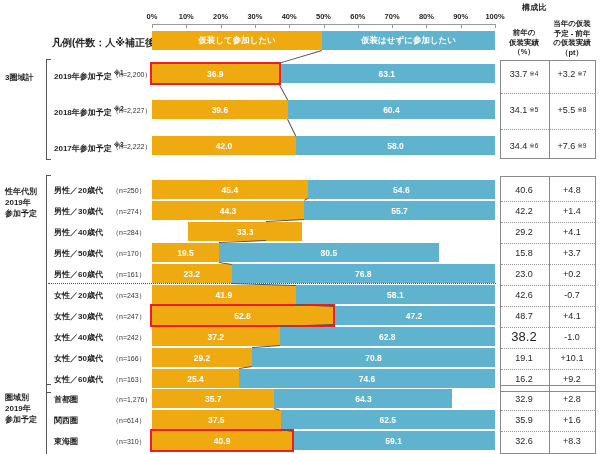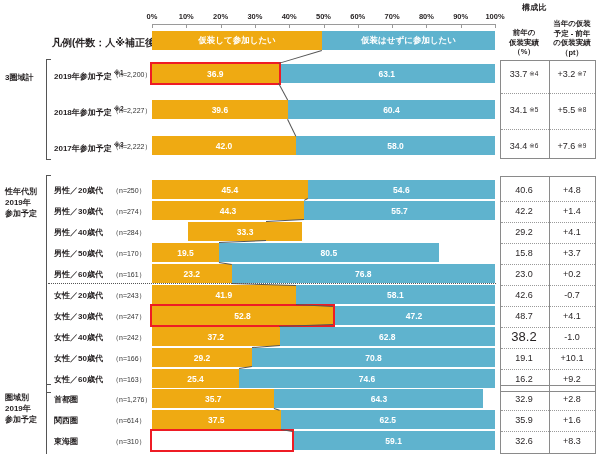--- a/index.html
+++ b/index.html
@@ -274,21 +274,21 @@
     <div class="abs glab" style="left: 5px; top: 392px;">
       <div>圏域別</div>
       <div>2019年</div>
       <div>参加予定</div>
     </div>
     <div class="abs bracket" style="left: 46px; top: 384px; height: 71px;"></div>
     <div class="abs rlab" style="left: 54px; top: 394px;"><span>首都圏</span></div>
     <div class="abs rn" style="left: 112px; top: 395px;">（n=1,276）</div>
     <div class="abs bar-row" style="left: 0px; top: 389px; width: 600px;">
       <div class="seg a" style="left: 152px; width: 122.451px;">35.7</div>
-      <div class="seg b" style="left: 274.451px; width: 209px;">64.3</div>
+      <div class="seg b" style="left: 274.451px; width: 178px;">64.3</div>
     </div>
     <div class="abs" style="left: 500px; top: 389px; width: 48px; height: 19px; font-size: 9px; display: flex; align-items: center; justify-content: center;">
       <span>32.9</span>
     </div>
     <div class="abs" style="left: 548px; top: 389px; width: 48px; height: 19px; font-size: 9px; display: flex; align-items: center; justify-content: center;">
       <span>+2.8</span>
     </div>
     <div class="abs rlab" style="left: 54px; top: 415px;"><span>関西圏</span></div>
     <div class="abs rn" style="left: 112px; top: 416px;">（n=614）</div>
     <div class="abs bar-row" style="left: 0px; top: 410px; width: 600px;">
@@ -297,20 +297,21 @@
     </div>
     <div class="abs" style="left: 500px; top: 410px; width: 48px; height: 19px; font-size: 9px; display: flex; align-items: center; justify-content: center;">
       <span>35.9</span>
     </div>
     <div class="abs" style="left: 548px; top: 410px; width: 48px; height: 19px; font-size: 9px; display: flex; align-items: center; justify-content: center;">
       <span>+1.6</span>
     </div>
     <div class="abs rlab" style="left: 54px; top: 436px;"><span>東海圏</span></div>
     <div class="abs rn" style="left: 112px; top: 437px;">（n=310）</div>
     <div class="abs bar-row" style="left: 0px; top: 431px; width: 600px;">
+      <div class="seg a" style="left: 152px; width: 140.287px;">40.9</div>
       <div class="seg b" style="left: 292.287px; width: 202.713px;">59.1</div>
     </div>
     <div class="hl" style="left: 150px; top: 429px; width: 144.287px; height: 23px;"></div>
     <div class="abs" style="left: 500px; top: 431px; width: 48px; height: 19px; font-size: 9px; display: flex; align-items: center; justify-content: center;">
       <span>32.6</span>
     </div>
     <div class="abs" style="left: 548px; top: 431px; width: 48px; height: 19px; font-size: 9px; display: flex; align-items: center; justify-content: center;">
       <span>+8.3</span>
     </div>
     <div class="abs rt" style="left: 500px; top: 385px; width: 96px; height: 69px;">

